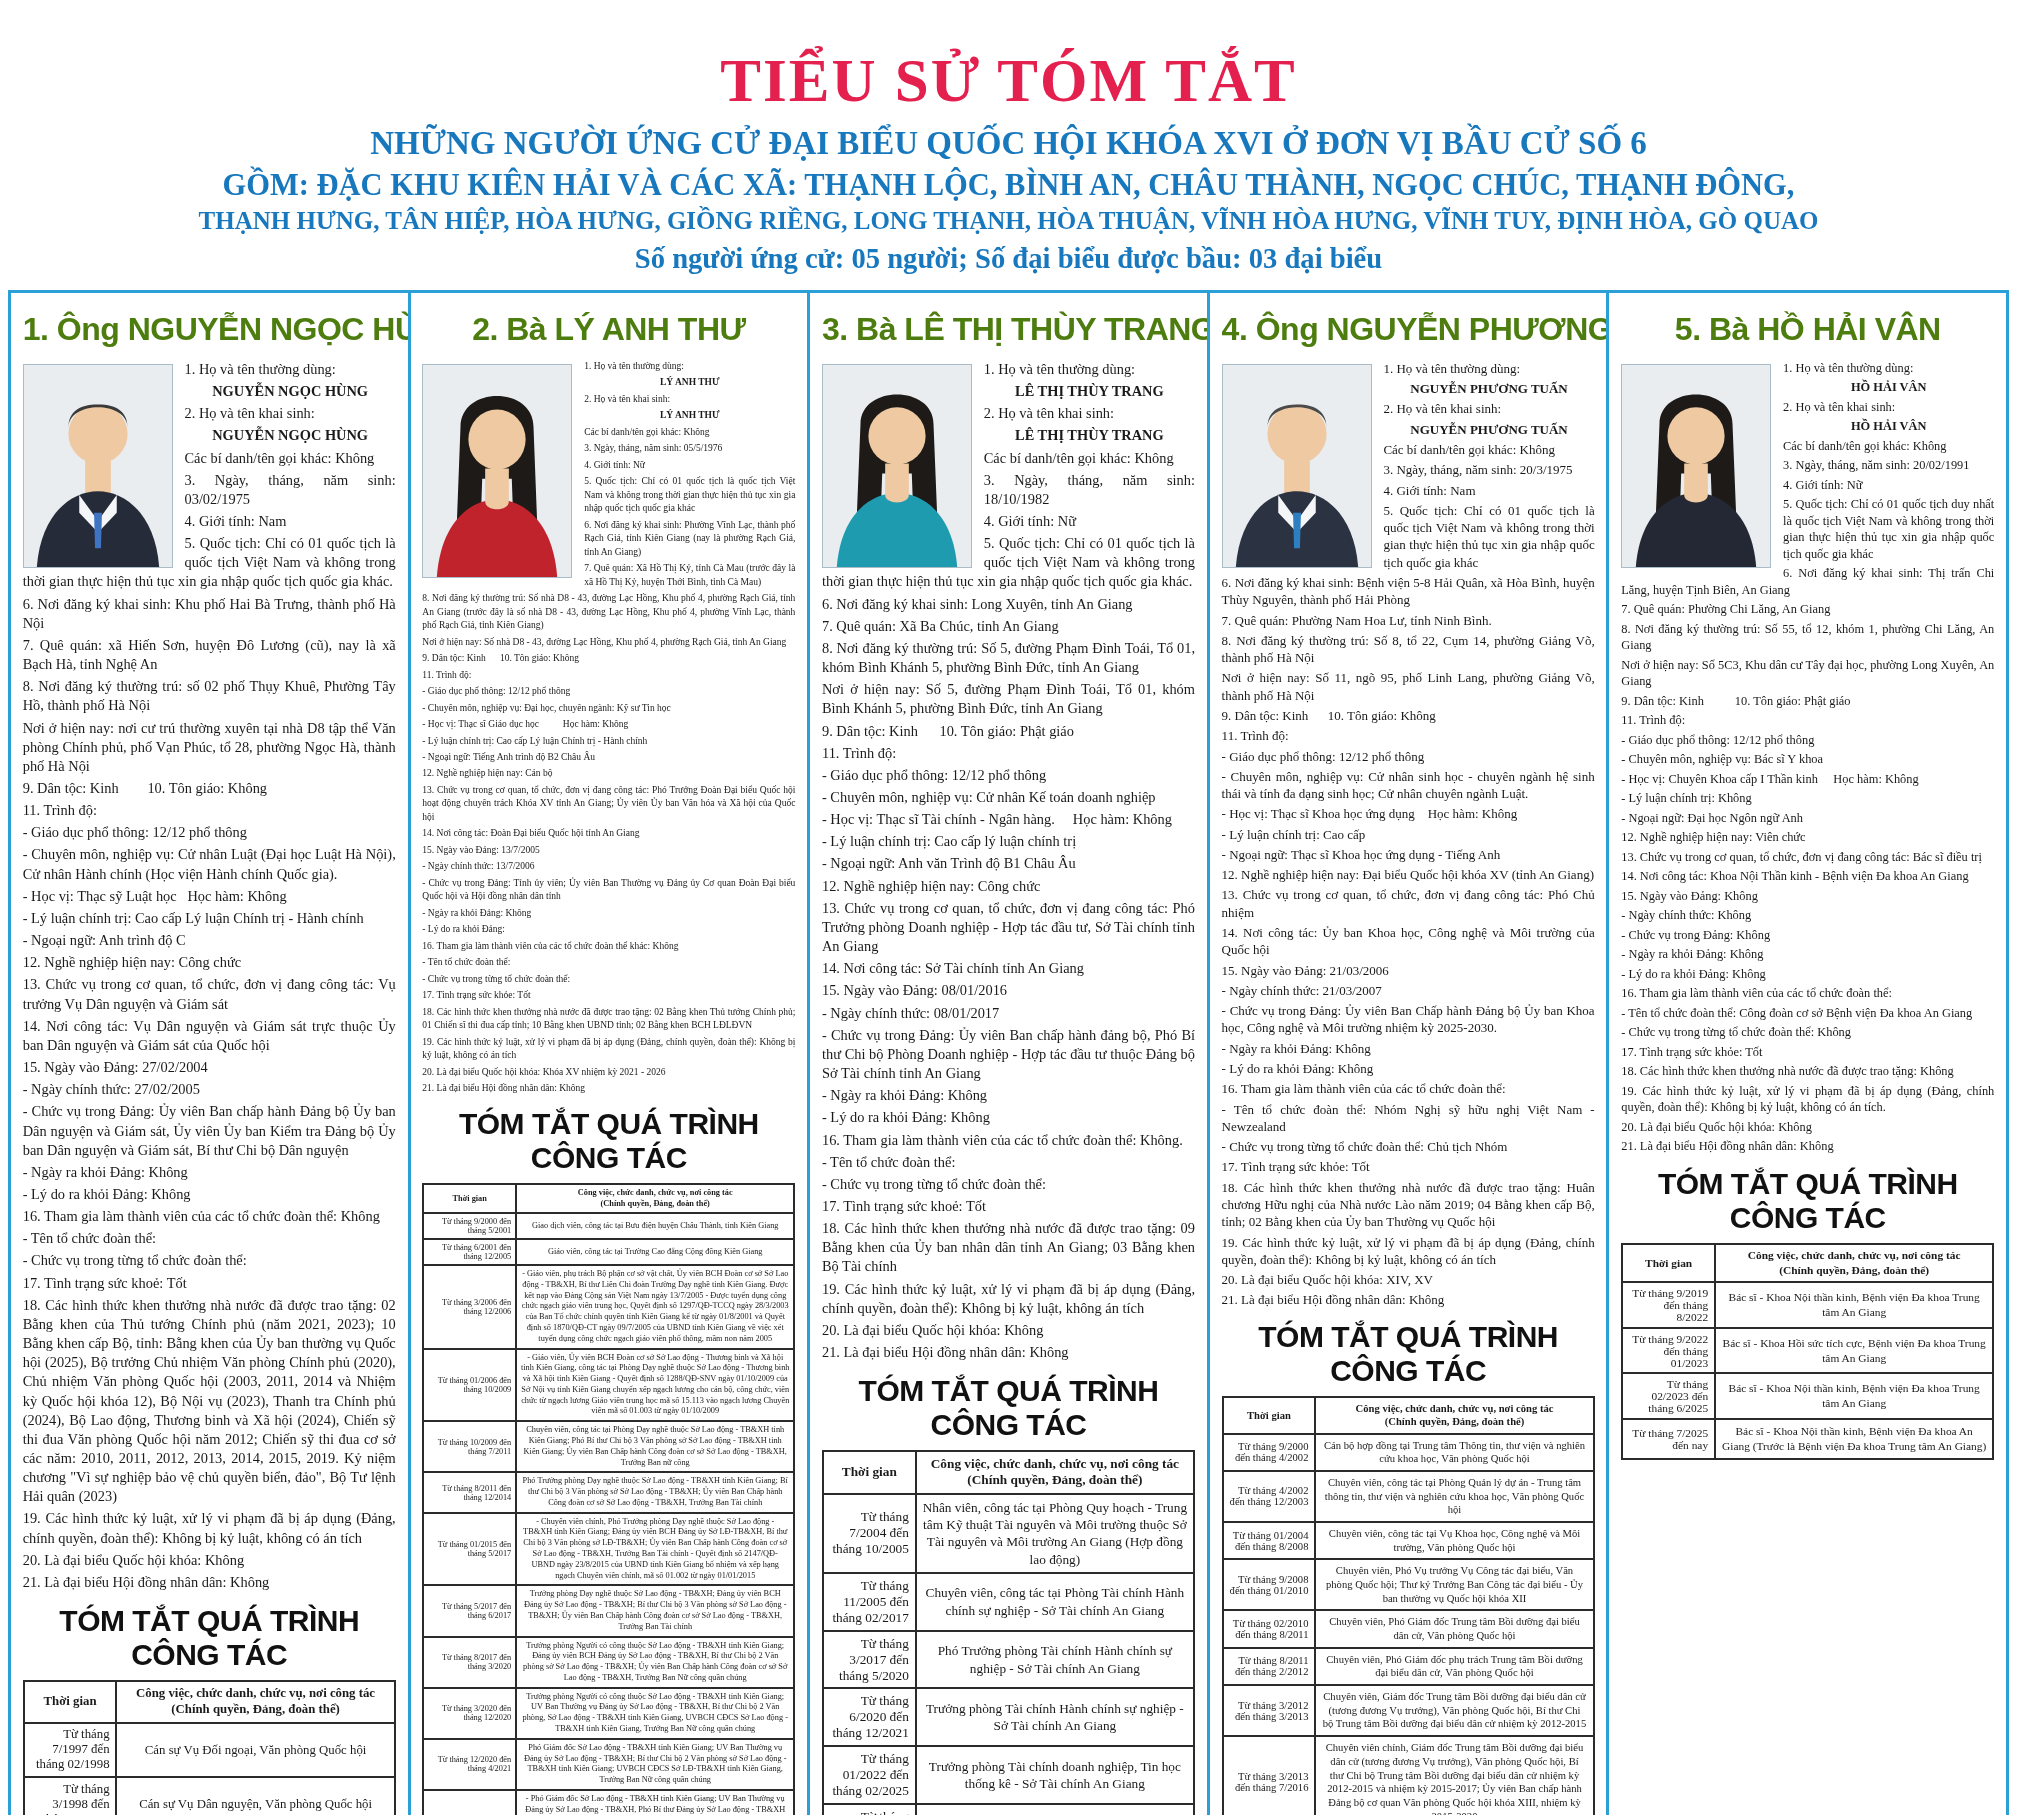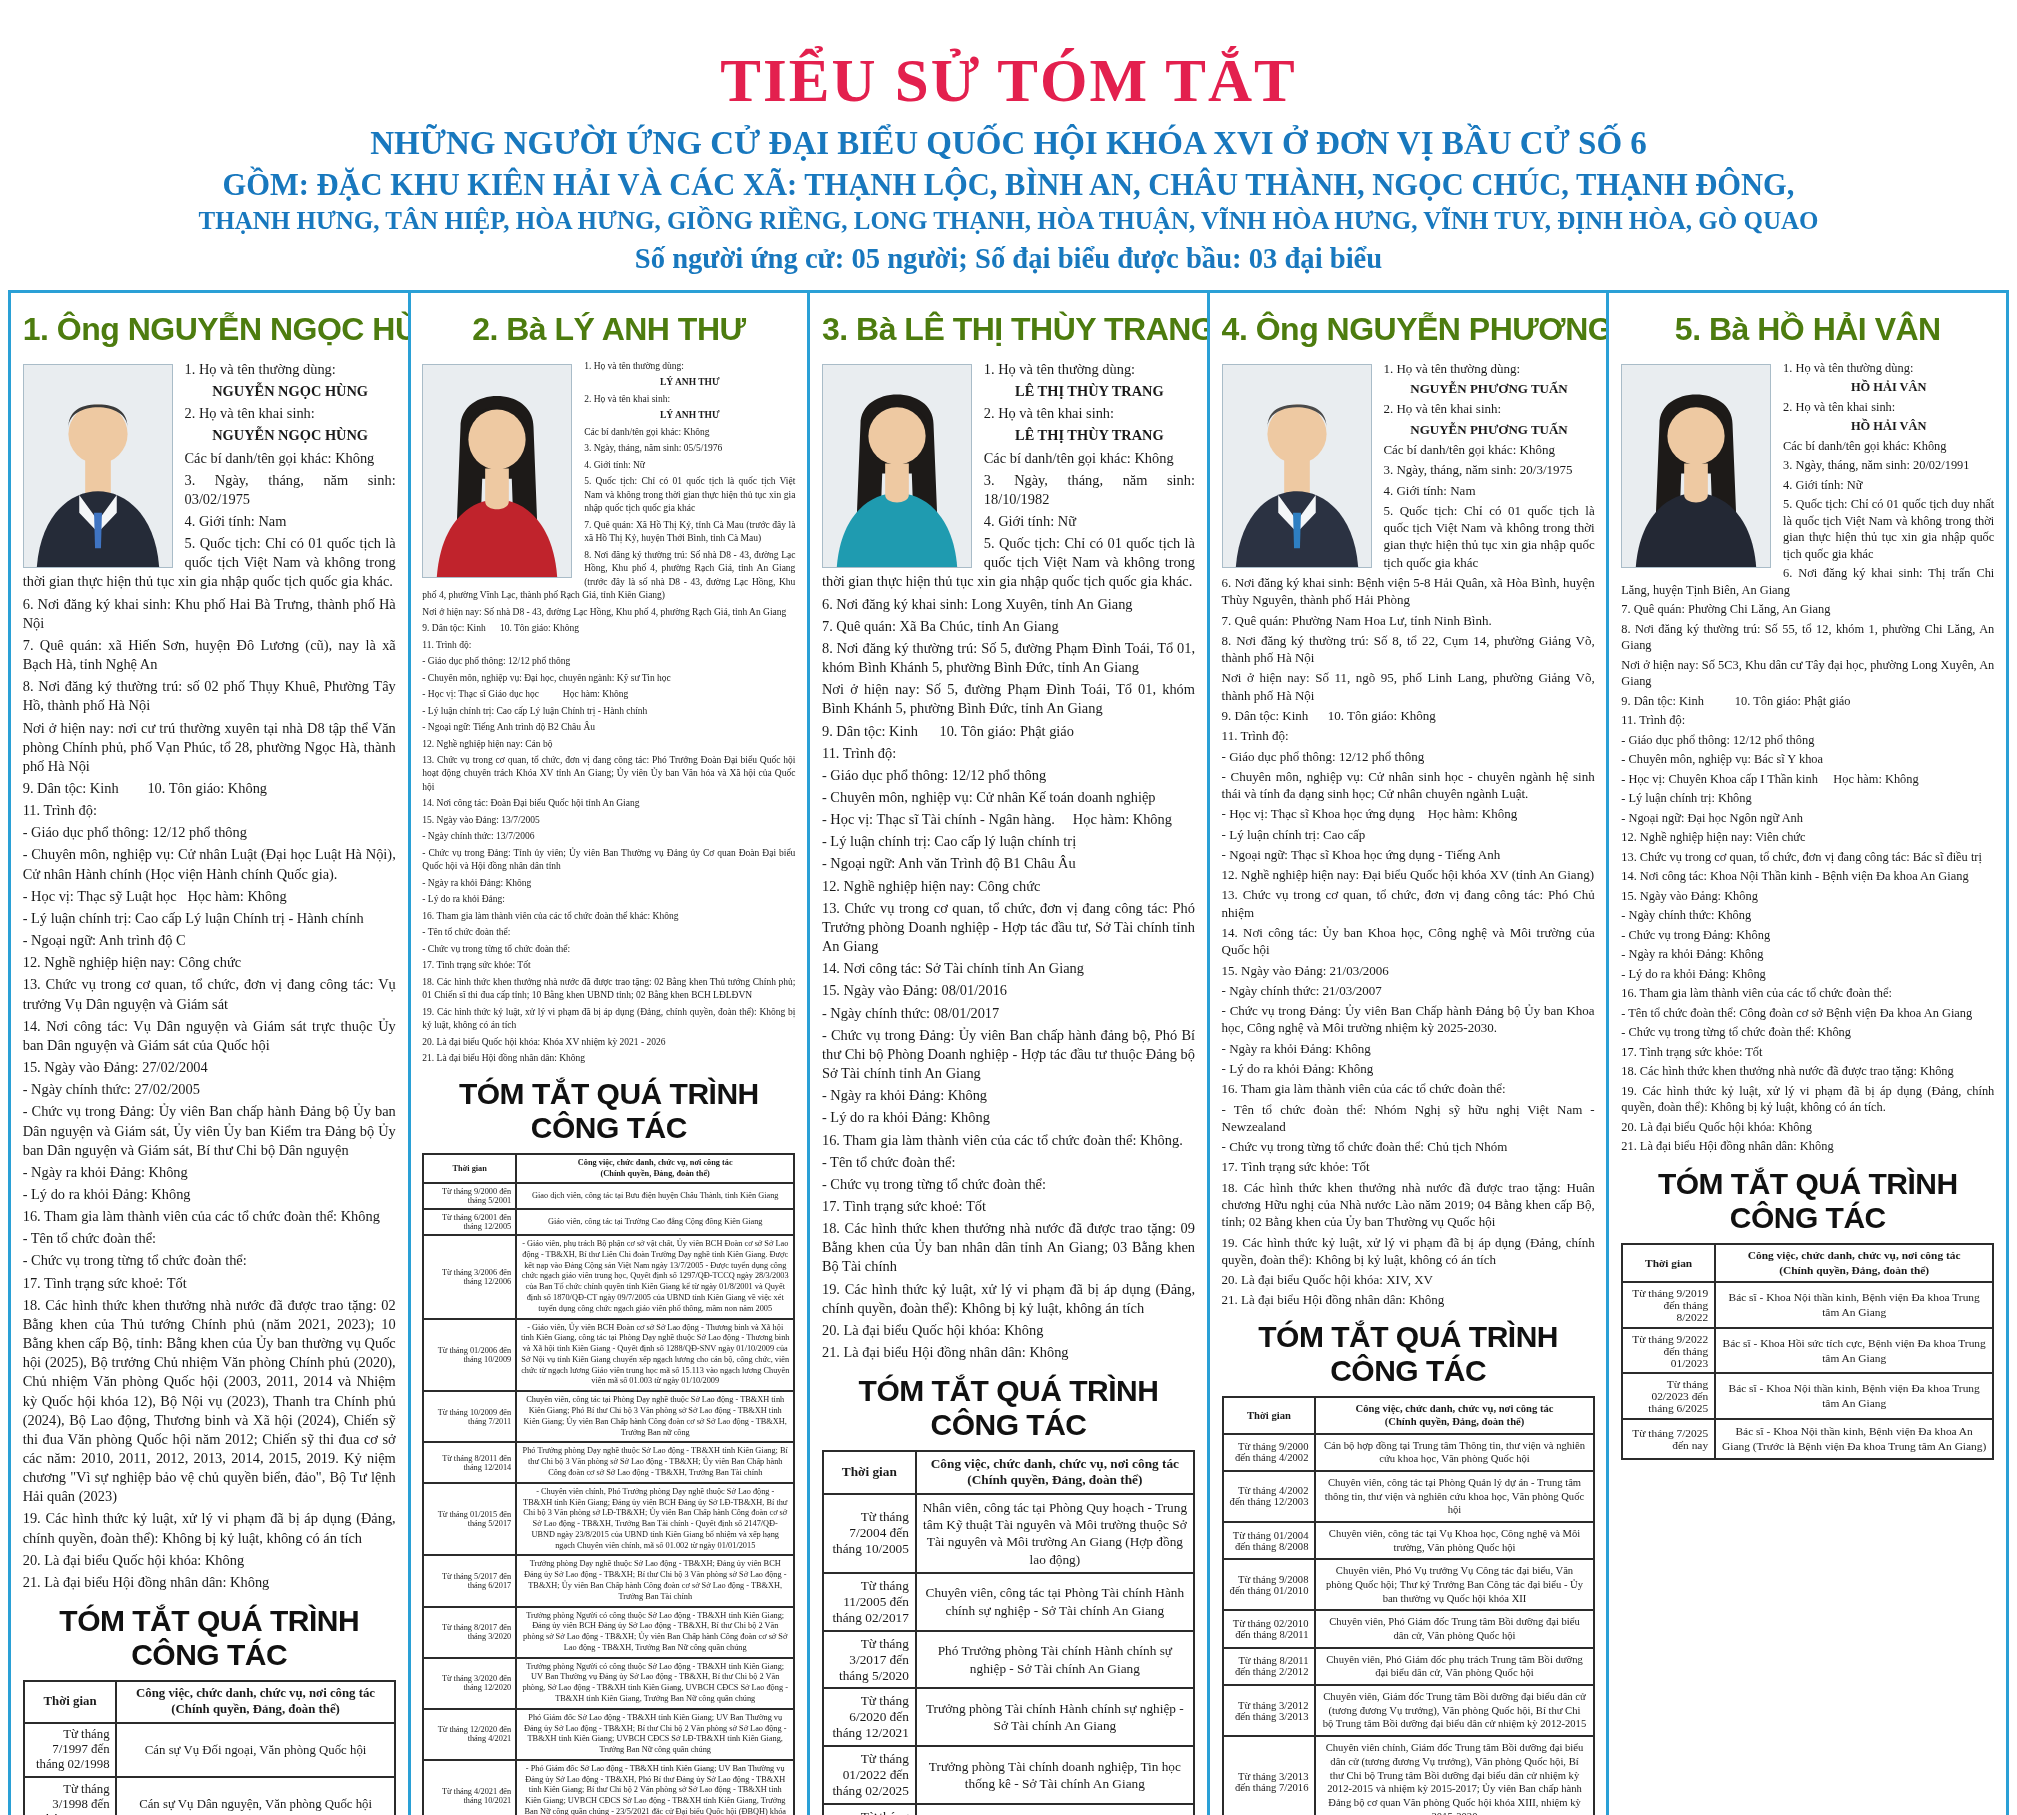--- a/index.html
+++ b/index.html
@@ -161,20 +161,21 @@
       </div>
 
     <p class="info-line">1. Họ và tên thường dùng:</p>
           <p class="info-line bc">LÝ ANH THƯ</p>
           <p class="info-line">2. Họ và tên khai sinh:</p>
           <p class="info-line bc">LÝ ANH THƯ</p>
           <p class="info-line">Các bí danh/tên gọi khác: Không</p>
           <p class="info-line">3. Ngày, tháng, năm sinh: 05/5/1976</p>
           <p class="info-line">4. Giới tính: Nữ</p>
           <p class="info-line">5. Quốc tịch: Chỉ có 01 quốc tịch là quốc tịch Việt Nam và không trong thời gian thực hiện thủ tục xin gia nhập quốc tịch quốc gia khác</p>
+          <p class="info-line">6. Nơi đăng ký khai sinh: Phường Vĩnh Lạc, thành phố Rạch Giá, tỉnh Kiên Giang (nay là phường Rạch Giá, tỉnh An Giang)</p>
           <p class="info-line">7. Quê quán: Xã Hồ Thị Kỷ, tỉnh Cà Mau (trước đây là xã Hồ Thị Kỷ, huyện Thới Bình, tỉnh Cà Mau)</p>
           <p class="info-line">8. Nơi đăng ký thường trú: Số nhà D8 - 43, đường Lạc Hồng, Khu phố 4, phường Rạch Giá, tỉnh An Giang (trước đây là số nhà D8 - 43, đường Lạc Hồng, Khu phố 4, phường Vĩnh Lạc, thành phố Rạch Giá, tỉnh Kiên Giang)</p>
           <p class="info-line">Nơi ở hiện nay: Số nhà D8 - 43, đường Lạc Hồng, Khu phố 4, phường Rạch Giá, tỉnh An Giang</p>
           <p class="info-line">9. Dân tộc: Kinh&nbsp;&nbsp;&nbsp;&nbsp;&nbsp;&nbsp;10. Tôn giáo: Không</p>
           <p class="info-line">11. Trình độ:</p>
           <p class="info-line">- Giáo dục phổ thông: 12/12 phổ thông</p>
           <p class="info-line">- Chuyên môn, nghiệp vụ: Đại học, chuyên ngành: Kỹ sư Tin học</p>
           <p class="info-line">- Học vị: Thạc sĩ Giáo dục học&nbsp;&nbsp;&nbsp;&nbsp;&nbsp;&nbsp;&nbsp;&nbsp;&nbsp;&nbsp;Học hàm: Không</p>
           <p class="info-line">- Lý luận chính trị: Cao cấp Lý luận Chính trị - Hành chính</p>
           <p class="info-line">- Ngoại ngữ: Tiếng Anh trình độ B2 Châu Âu</p>

